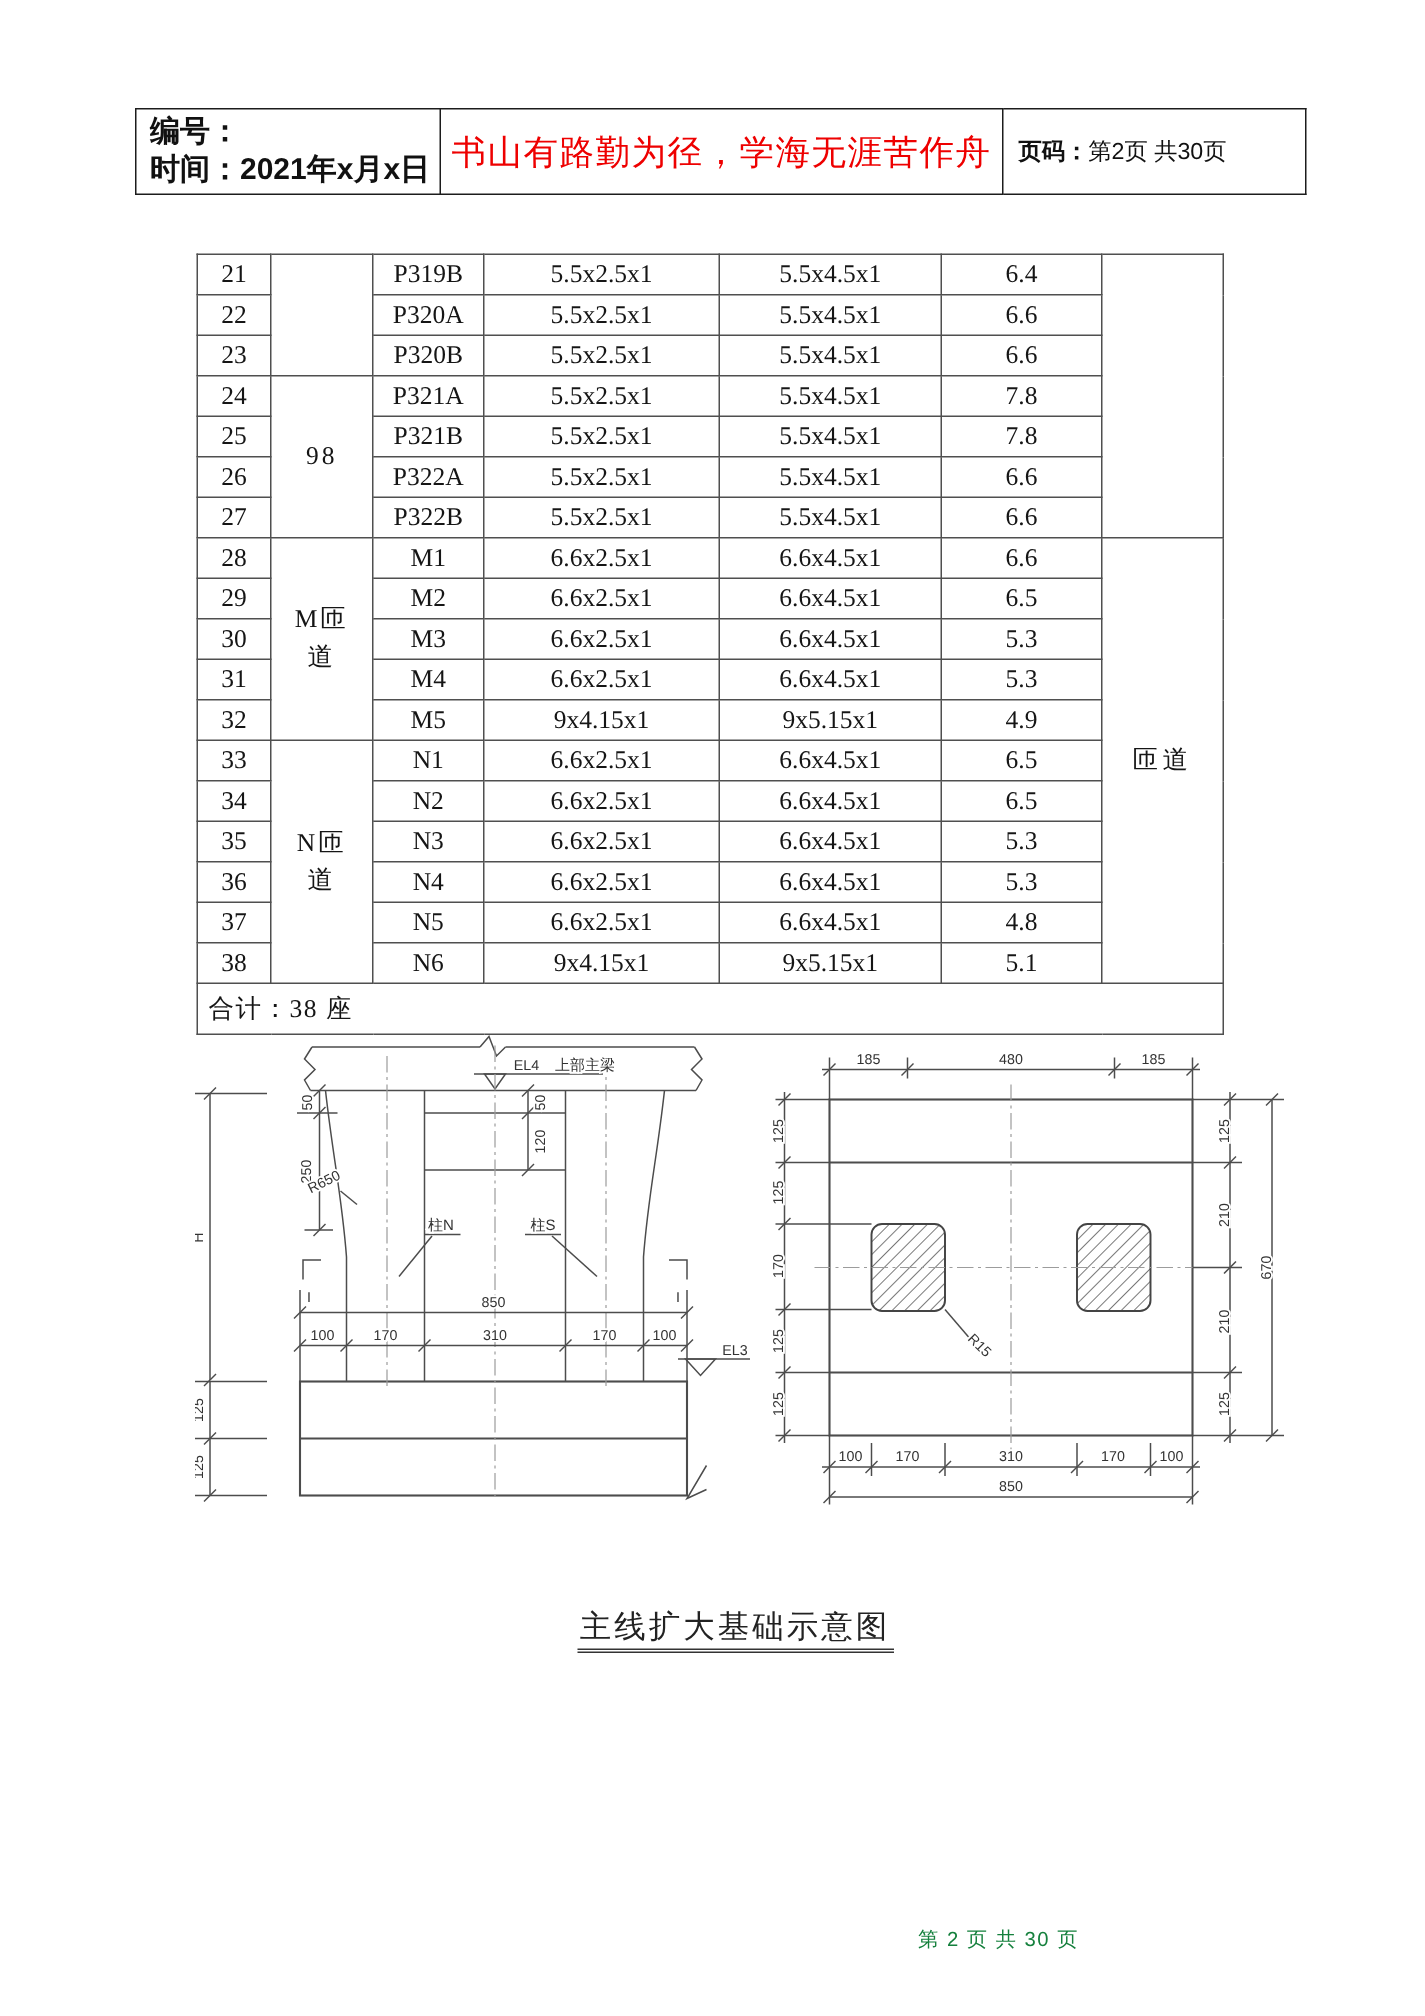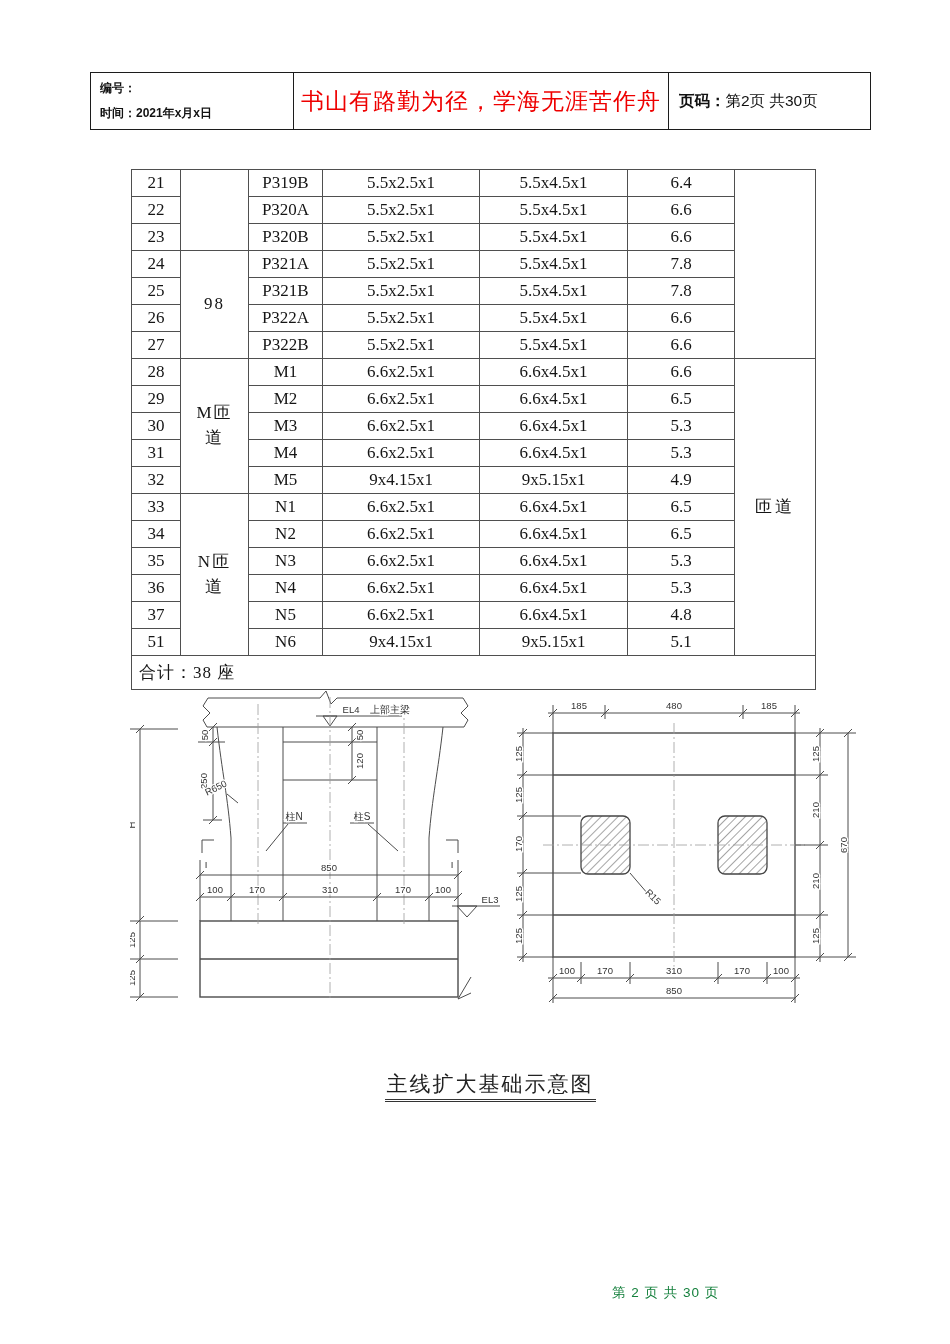--- a/index.html
+++ b/index.html
@@ -6,21 +6,21 @@
   body {
     width:950px; height:1344px; position:relative; background:#ffffff;
     font-family:"Liberation Sans",sans-serif; color:#111;
   }
   
   .hdr {
     position:absolute; left:90px; top:72px; width:780px; height:58px;
     border-collapse:collapse; table-layout:fixed;
   }
   .hdr td { border:1.8px solid #1c1c1c; vertical-align:middle; }
-  .hdr .c1 { padding:2px 0 2px 9px; font-size:12px; font-weight:bold; line-height:25px; }
+  .hdr .c1 { padding:2px 0 2px 9px; font-size:20px; font-weight:bold; line-height:25px; }
   .hdr .c2 { text-align:center; color:#ee0000; font-size:23px; font-weight:normal; letter-spacing:1px; }
   .hdr .c3 { padding-left:10px; font-size:15.5px; }
   .hdr .c3 .lab { font-weight:bold; }
   
   .maintbl {
     position:absolute; left:131px; top:169px;
     border-collapse:collapse; table-layout:fixed;
     font-family:"Liberation Serif","DejaVu Serif",serif; font-size:17px; color:#151515;
   }
   .maintbl td {
@@ -207,21 +207,21 @@
       <td>5.3</td>
     </tr>
     <tr>
       <td>37</td>
       <td>N5</td>
       <td>6.6x2.5x1</td>
       <td>6.6x4.5x1</td>
       <td>4.8</td>
     </tr>
     <tr>
-      <td>51</td>
+      <td>38</td>
       <td>N6</td>
       <td>9x4.15x1</td>
       <td>9x5.15x1</td>
       <td>5.1</td>
     </tr>
     <tr class="tot">
       <td colspan="7">合计：38 座</td>
     </tr>
   </tbody>
     </table>

